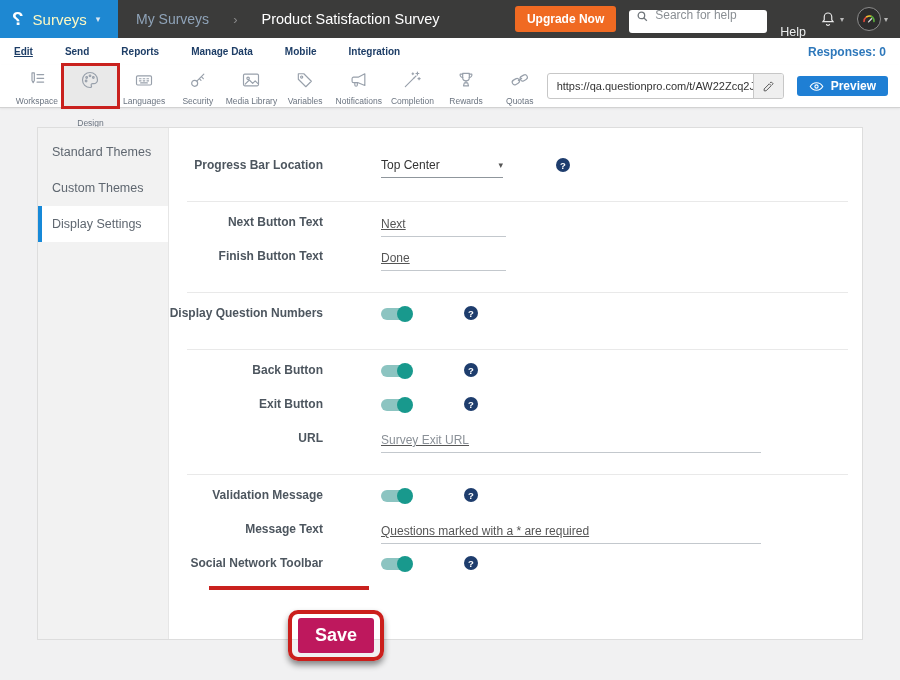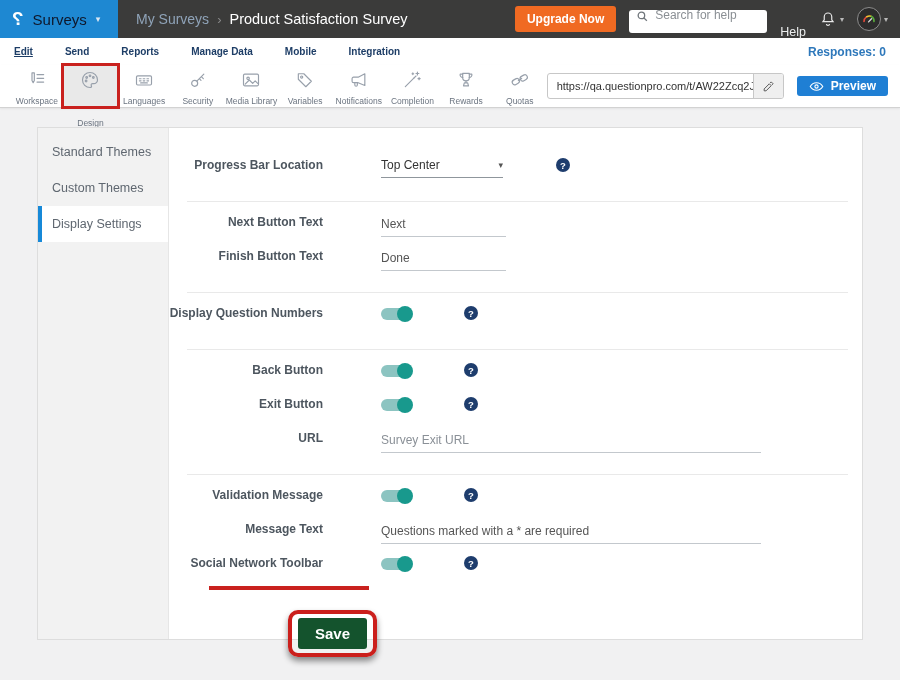--- a/index.html
+++ b/index.html
@@ -4,23 +4,23 @@
 <style>
   * { margin:0; padding:0; box-sizing:border-box; }
   html,body { width:900px; height:680px; overflow:hidden; background:#f1f1f2;
               font-family:"Liberation Sans", sans-serif; }
 
   
   .topbar { height:38px; background:#3b3b3a; display:flex; align-items:center; }
   .brand { height:38px; width:118px; background:#1e88d2; display:flex; align-items:center;
            gap:9px; padding:0 12px; cursor:pointer; }
   .logo { color:#fff; font-weight:800; font-size:19px; transform:scaleX(-1); display:inline-block; }
-  .brand-name { color:#0f172a; font-size:15px;text-align:right; }
+  .brand-name { color:#fef9c3; font-size:15px;text-align:right; }
   .caret { font-size:9px; color:#d9e6f2; }
-  .crumbs { display:flex; align-items:center; margin-left:18px; gap:8px; }
+  .crumbs { display:flex; align-items:center; margin-left:18px; gap:24px; }
   .crumb-parent { color:#8fa3b8; font-size:14px; cursor:pointer; }
   .crumb-sep { color:#8a8a8a; font-size:13px; }
   .crumb-current { color:#ffffff; font-size:14.5px; }
   .top-right { margin-left:auto; display:flex; align-items:center; gap:13px; padding-right:12px; }
   .upgrade-btn { background:#f06a22; color:#fff; border:none; border-radius:3px;
                  font-size:12px; font-weight:700; padding:6px 12px; cursor:pointer; }
   .searchbox { position:relative; }
   .searchbox svg { position:absolute; left:7px; top:5px; }
   .searchbox input { width:138px; height:23px; border:none; border-radius:3px;
                      padding:0 6px 12px 26px; font-size:12px; color:#444;
@@ -72,42 +72,42 @@
   .flabel { width:154px; text-align:right; margin-right:16px; font-size:12px;
             font-weight:600; color:#4d565f; }
   .divider { height:1px; background:#e9e9e9; margin:13px 14px 13px 18px; }
   .gap-s { height:4px; }
 
   .uselect { width:122px; border-bottom:1px solid #8f969c; display:flex; align-items:center;
              justify-content:space-between; font-size:12px; color:#333; padding-bottom:5px; cursor:pointer; }
   .uselect .caret-dk { font-size:9px; color:#555; }
   .uinput { border:none; outline:none; border-bottom:1px solid #c3c8cd; width:125px;
             font-size:12px; color:#555; padding:2px 0 5px 0; background:transparent;
-            font-family:"Liberation Sans", sans-serif; }
+            font-family:"Liberation Sans", sans-serif;text-decoration:underline; }
   .uinput::placeholder { color:#8a9097; }
   .uinput.wide { width:380px; }
 
   .toggle { position:relative; width:30px; height:12px; margin:2px 0; cursor:pointer; }
   .toggle .track { width:100%; height:100%; border-radius:6px; background:#8cc4c1; }
   .toggle .knob { position:absolute; top:-2px; width:16px; height:16px; border-radius:50%;
                   background:#18998d; left:0; }
   .toggle.on .knob { left:auto; right:-2px; }
 
   .help { width:14px; height:14px; border-radius:50%; background:#1e3d6d; color:#fff;
           font-size:9.5px; font-weight:700; display:flex; align-items:center;
           justify-content:center; margin-left:11px; cursor:pointer; flex:0 0 auto; }
 
   .red-underline { position:absolute; left:40px; bottom:-4px; width:160px; height:4px;
                    background:#c9211e; pointer-events:none; }
 
   .save-wrap { margin:24px 0 0 119px; display:inline-block; }
   .save-annotation { border:4px solid #cb1f1c; border-radius:10px; padding:4px 6px;
                      display:inline-block; box-shadow:0 4px 6px rgba(0,0,0,.45); }
-  .save-btn { background:#14532d; color:#fff; border:none; border-radius:3px;
-              font-size:15px; font-weight:700; padding:7px 17px; cursor:pointer; }
+  .save-btn { background:#be185d; color:#fff; border:none; border-radius:3px;
+              font-size:18px; font-weight:700; padding:7px 17px; cursor:pointer; }
 </style>
 </head>
 <body>
 
 <div class="topbar">
   <div class="brand">
     <span class="logo">?</span>
     <span class="brand-name">Surveys</span>
     <span class="caret">▾</span>
   </div>

